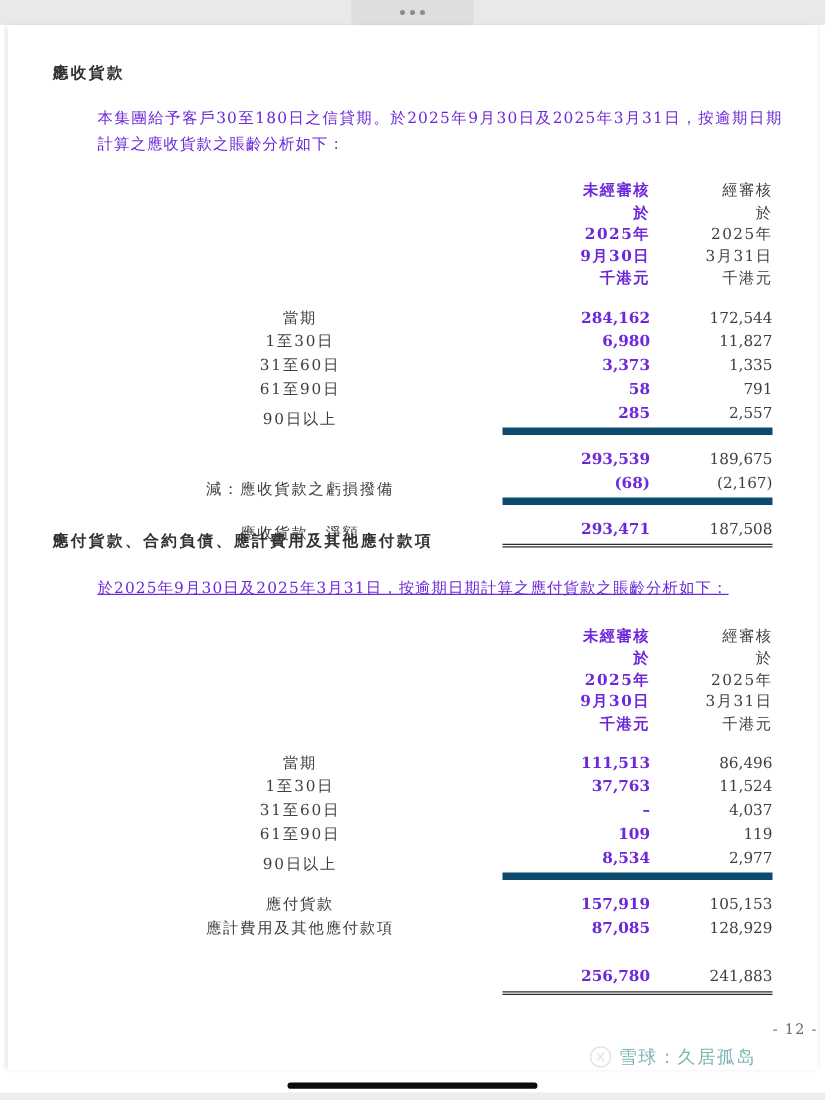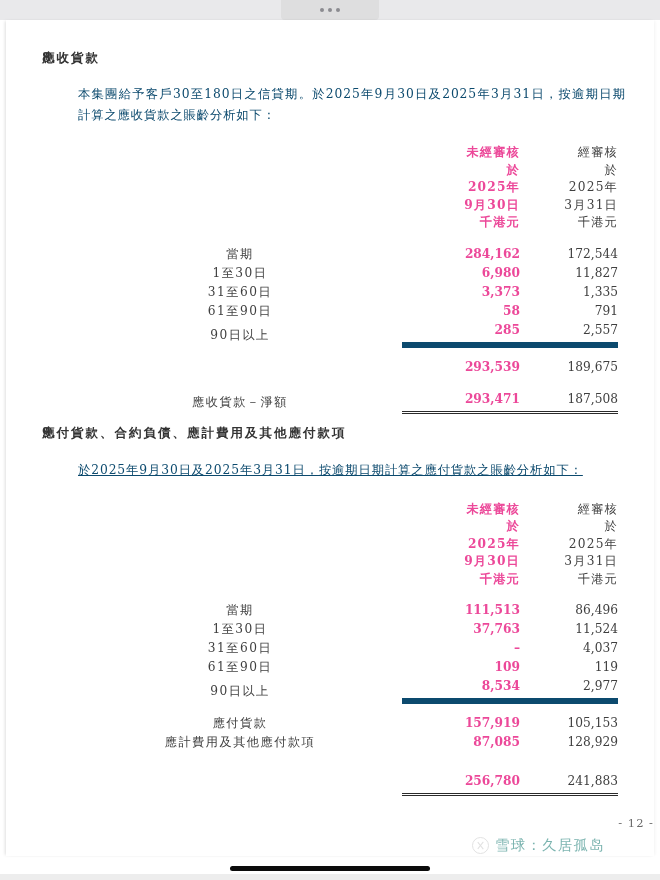--- a/index.html
+++ b/index.html
@@ -69,21 +69,21 @@
   }
   .sec-title { letter-spacing: 2.0px; }
   .para {
     margin-left: 72px;
     margin-right: 28px;
     font-size: 12.3px;
     line-height: 20.5px;
     text-align: justify;
     text-justify: inter-character;
     letter-spacing: 0.9px;
-    color: #0c4a6e;
+    color: #6d28d9;
   }
   
   table.fin {
     margin-left: 72px;
     width: 540px;
     border-collapse: collapse;
     font-size: 12.2px;
     color: #3f3f3f;
   }
   table.fin td { padding: 0; vertical-align: bottom; }
@@ -94,21 +94,21 @@
     white-space: nowrap;
   }
   td.num {
     text-align: right;
     line-height: 19px;
     font-variant-numeric: tabular-nums;
     white-space: nowrap;
   }
   td.c1 { width: 118px; padding-right: 0px; }
   td.c2 { width: 98px; }
-  .bold { font-weight: bold; color: #ec4899; }
+  .bold { font-weight: bold; color: #6d28d9; }
   .hdr td { line-height: 17.5px; padding-bottom: 0; }
   .hdr .num { letter-spacing: 1.2px; }
   .rule-single td.c1, .rule-single td.c2 { border-bottom: 6px solid #0c4a6e; padding-bottom: 2px; }
   .rule-dbl td.c1, .rule-dbl td.c2 {
     border-bottom: 3px double #2b2b2b;
     padding-bottom: 2px;
   }
   .spacer td { height: 13px; line-height: 13px; font-size: 1px; }
   .spacer-sm td { height: 7px; line-height: 7px; font-size: 1px; }
   
@@ -243,20 +243,25 @@
 
           <tr class="spacer">
                 <td colspan="3"></td>
               </tr>
 
           <tr>
             <td class="lbl"></td>
             <td class="num c1 bold">293,539</td>
             <td class="num c2">189,675</td>
           </tr>
+          <tr class="rule-single">
+            <td class="lbl">減：應收貨款之虧損撥備</td>
+            <td class="num c1 bold">(68)</td>
+            <td class="num c2">(2,167)</td>
+          </tr>
 
           <tr class="spacer">
                 <td colspan="3"></td>
               </tr>
 
           <tr class="rule-dbl">
             <td class="lbl">應收貨款－淨額</td>
             <td class="num c1 bold">293,471</td>
             <td class="num c2">187,508</td>
           </tr>

